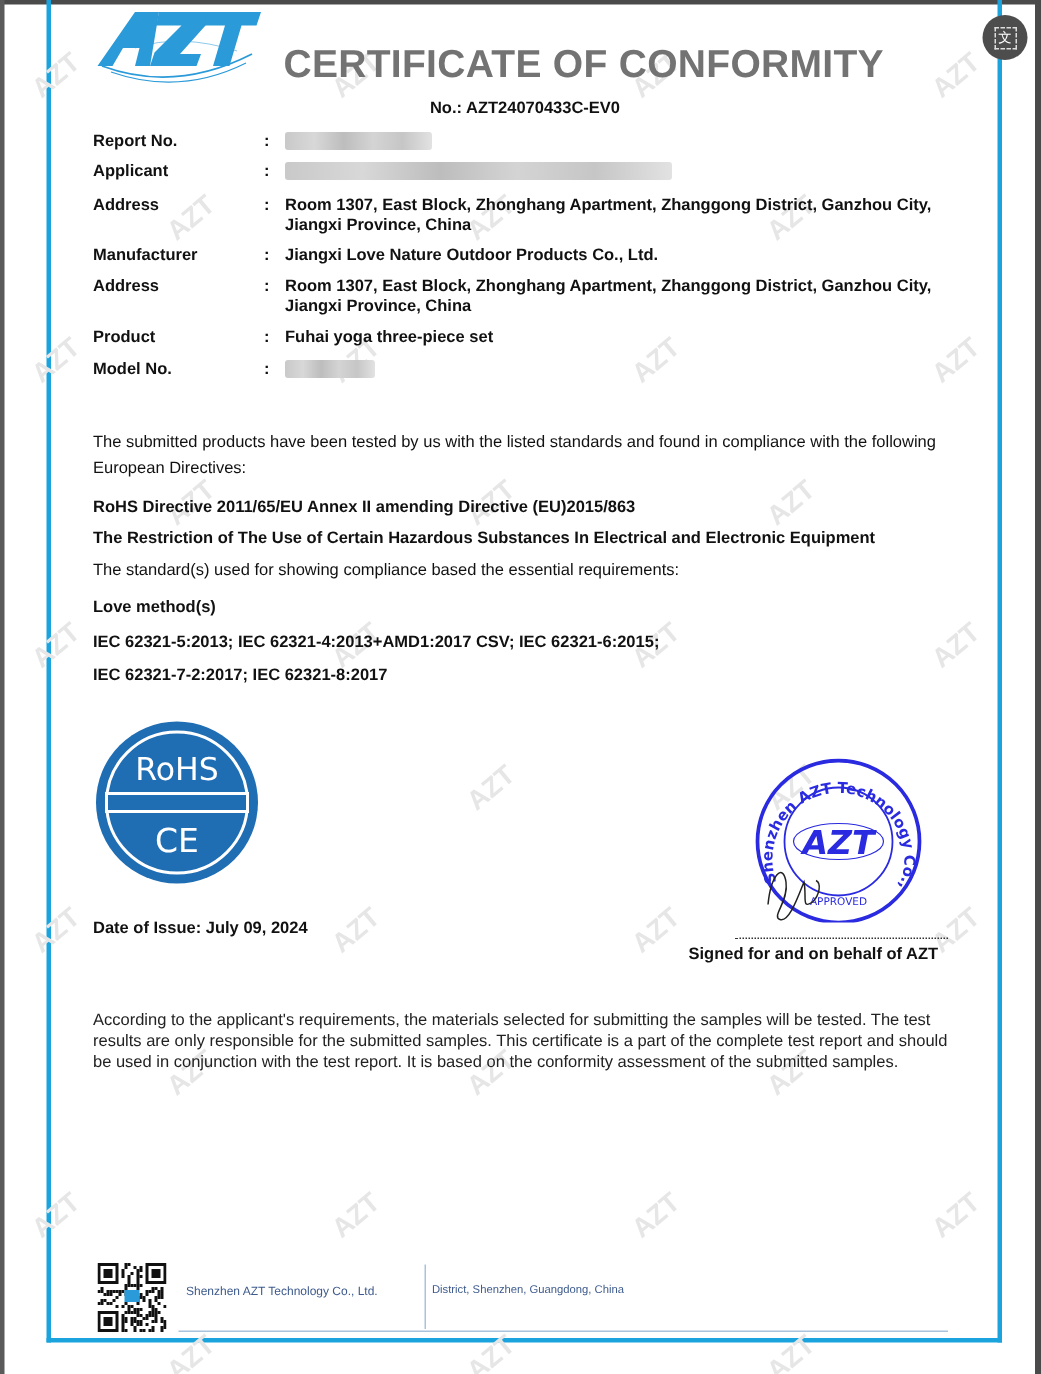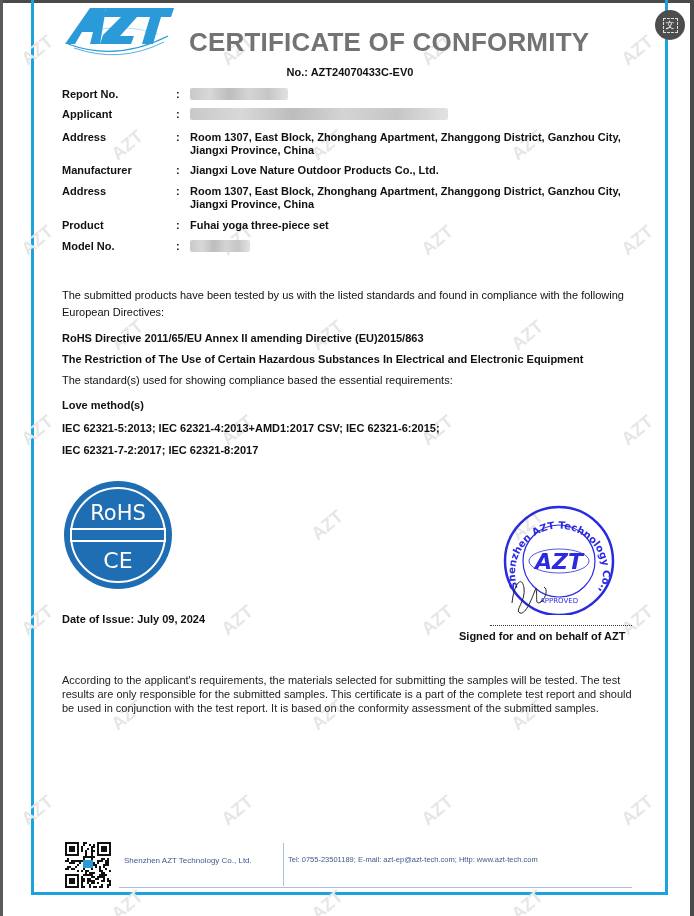--- a/index.html
+++ b/index.html
@@ -334,19 +334,19 @@
     <rect x="17" y="1" width="5" height="5" fill="#fff"></rect>
     <rect x="18" y="2" width="3" height="3" fill="#111"></rect>
     <rect x="0" y="16" width="7" height="7" fill="#111"></rect>
     <rect x="1" y="17" width="5" height="5" fill="#fff"></rect>
     <rect x="2" y="18" width="3" height="3" fill="#111"></rect>
     <rect x="9" y="9" width="5" height="4" fill="#2a9ad8"></rect>
   </svg>
 <div class="footer-company">Shenzhen AZT Technology Co., Ltd.</div>
 <div class="footer-divider"></div>
 <div class="footer-addr">
-  <div>Tel: 0755-23501189; E-mail: azt-ep@azt-tech.com; Http: www.azt-tech.com</div>
+  <div>District, Shenzhen, Guangdong, China</div>
 </div>
 <div class="footer-rule"></div>
 
 <div class="translate-btn">
   <span class="inner">文</span>
 </div>
 
 </body></html>

